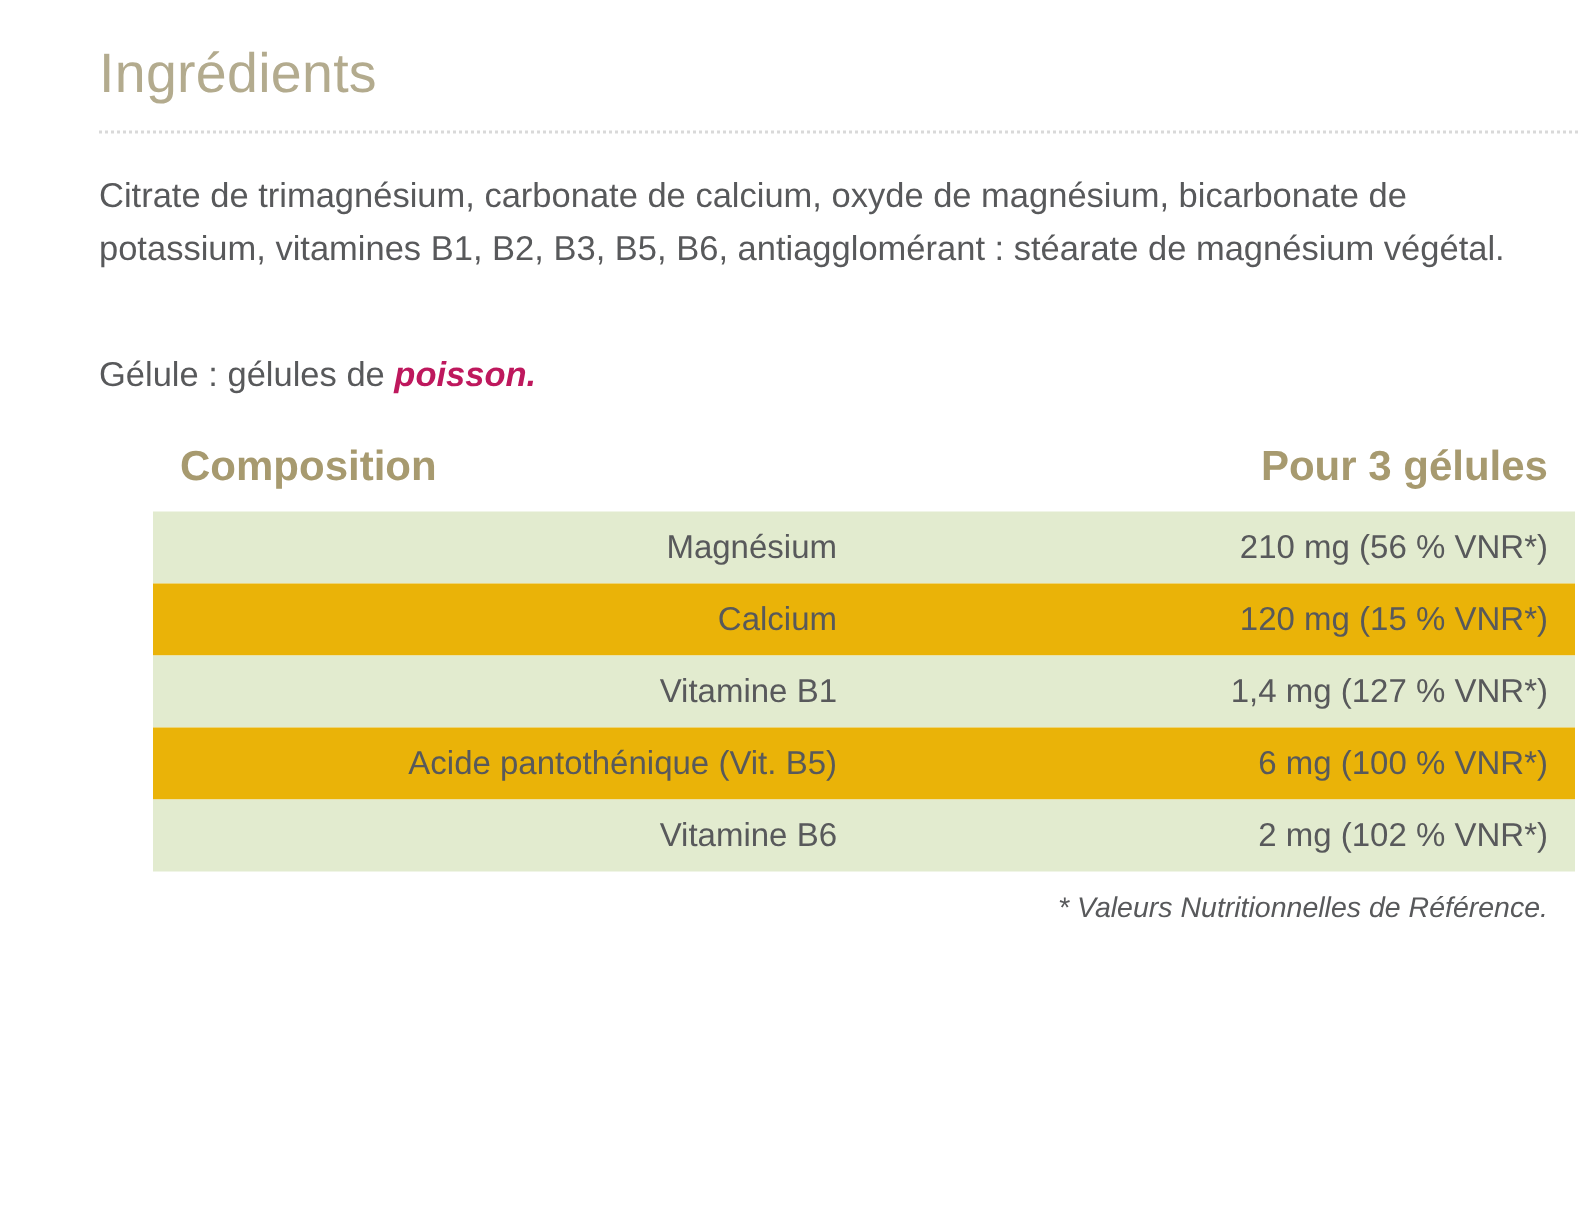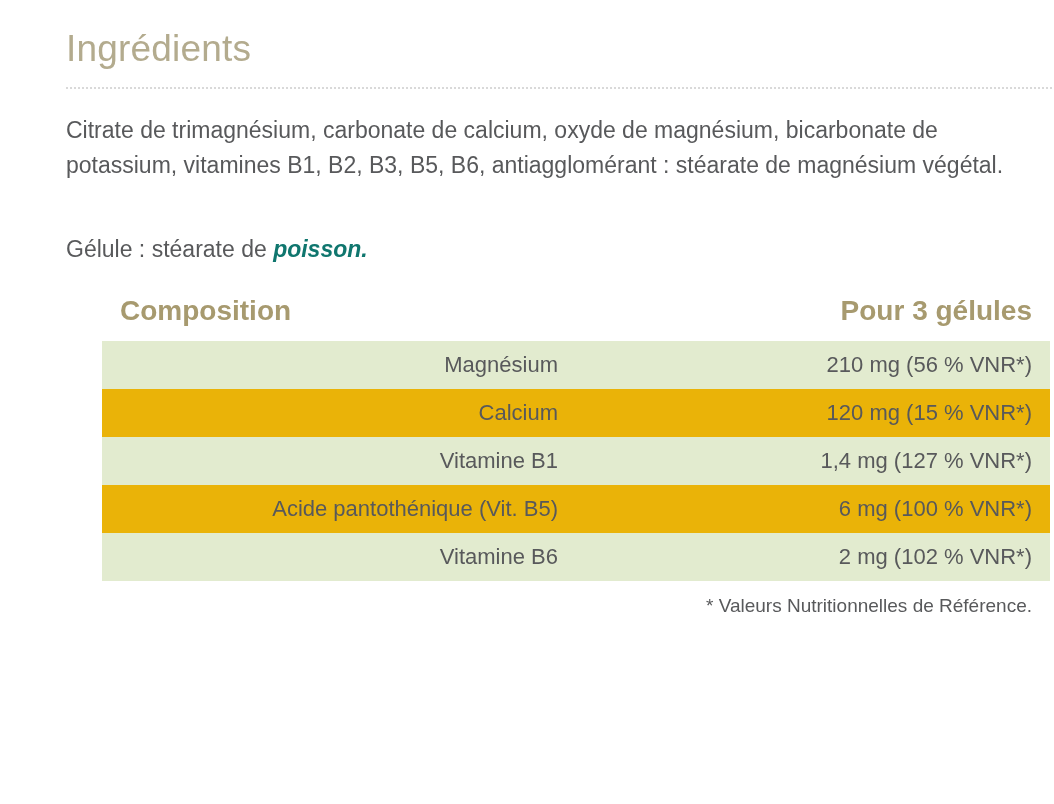--- a/index.html
+++ b/index.html
@@ -42,21 +42,21 @@
   }
   .capsule-line {
     font-size: 23px;
     line-height: 1.55;
     color: #58595b;
     margin: 48px 0 18px 0;
   }
   .capsule-emph {
     font-style: italic;
     font-weight: bold;
-    color: #0f766e;
+    color: #be185d;
   }
   table.composition {
     width: 948px;
     margin-left: 36px;
     border-collapse: collapse;
     table-layout: fixed;
   }
   table.composition th {
     font-size: 28px;
     font-weight: bold;
@@ -79,38 +79,39 @@
     background: #e2ebcf;
   }
   table.composition tbody tr.plain td {
     background: #eab308;
   }
   .footnote {
     width: 948px;
     margin: 14px 0 0 36px;
     text-align: right;
     font-size: 19px;
+    font-style: italic;
     color: #58595b;
     padding-right: 18px;
     box-sizing: border-box;
   }
 </style>
 </head>
 <body>
 
 <div class="page">
 
   <h1 class="section-title">Ingrédients</h1>
 
   <hr class="divider">
 
   <p class="ingredients-text">Citrate de trimagnésium, carbonate de calcium, oxyde de magnésium, bicarbonate de potassium, vitamines B1, B2, B3, B5, B6, antiagglomérant : stéarate de magnésium végétal.</p>
 
   <p class="capsule-line">
-    <span>Gélule : stéarate de </span><span class="capsule-emph">poisson.</span>
+    <span>Gélule : gélules de </span><span class="capsule-emph">poisson.</span>
   </p>
 
   <table class="composition">
     <thead>
       <tr>
         <th>Composition</th>
         <th class="right">Pour 3 gélules</th>
       </tr>
     </thead>
     <tbody>

